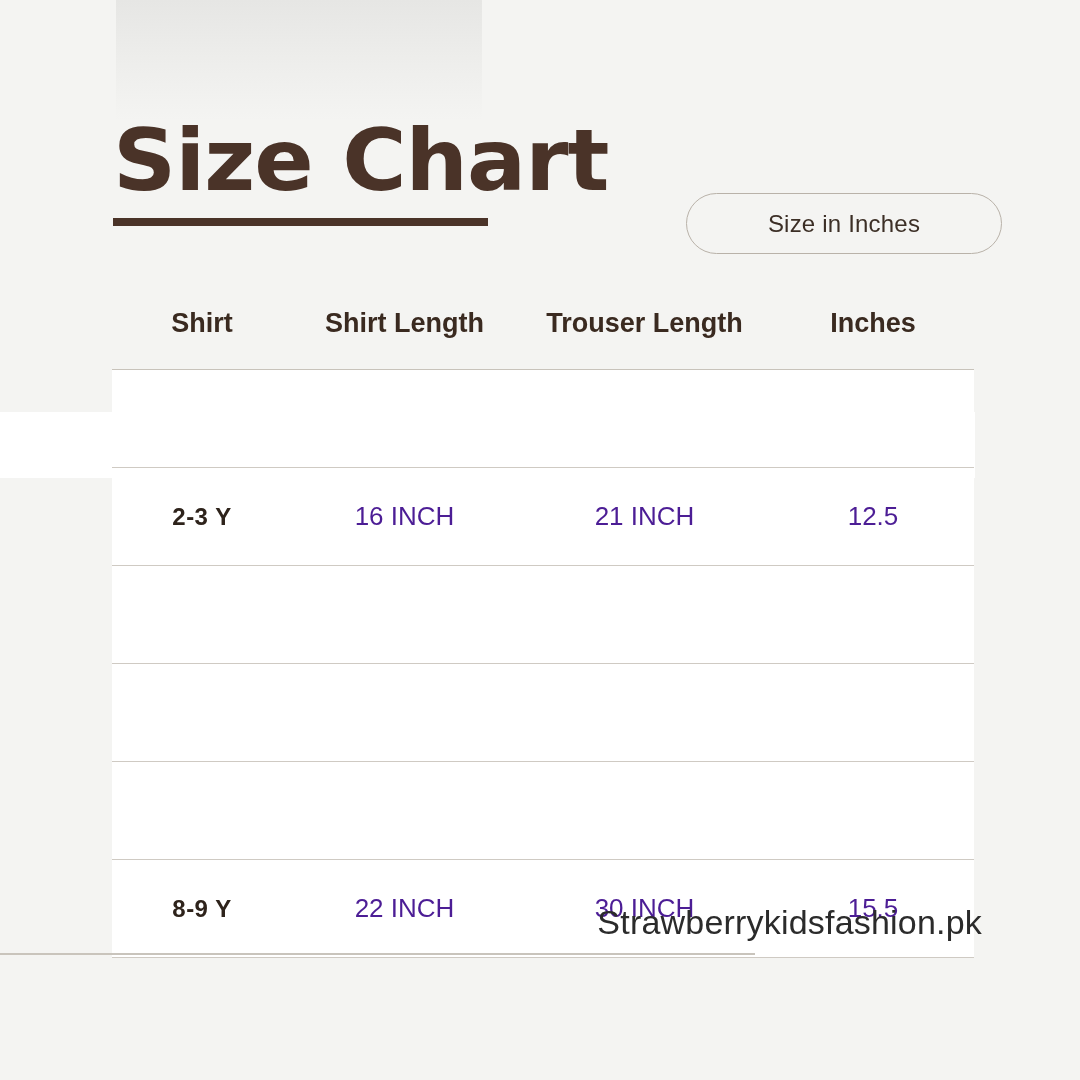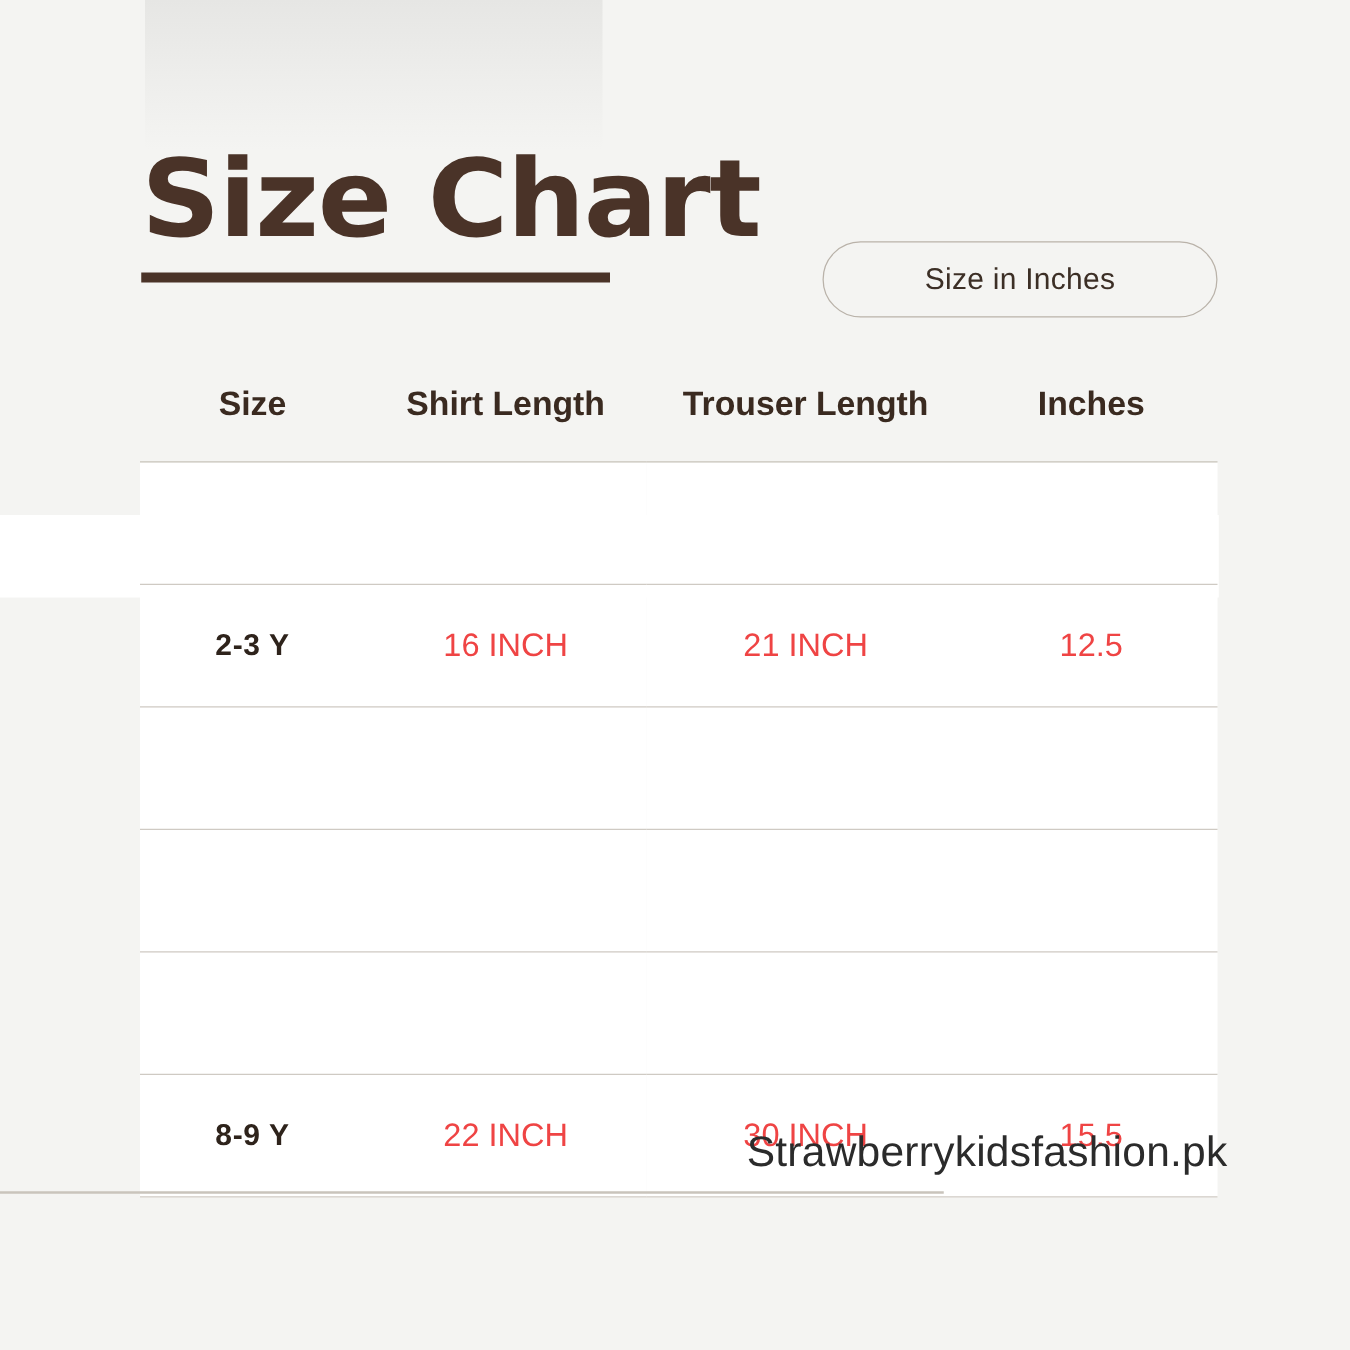--- a/index.html
+++ b/index.html
@@ -45,21 +45,21 @@
   }
   .title-rule {
     margin-top: 16px;
     width: 375px;
     height: 8px;
     background: #4a3328;
   }
 
   .pill {
     position: absolute;
-    left: 658px;
+    left: 686px;
     top: 193px;
     width: 316px;
     height: 61px;
     border: 1.5px solid #b9b2a9;
     border-radius: 32px;
     display: flex;
     align-items: center;
     justify-content: center;
     box-sizing: border-box;
     background: transparent;
@@ -85,21 +85,21 @@
     border-bottom: 1.5px solid #c8c3bb;
     text-align: center;
   }
   table.size-table th.col-size { width: 180px; }
   table.size-table th.col-shirt { width: 225px; }
   table.size-table th.col-trouser { width: 255px; margin-top: 29px; }
   table.size-table th.col-chest { width: 202px; }
 
   table.size-table td {
     font-size: 26px;
-    color: #ef4444;
+    color: #4c1d95;
     text-align: center;
     height: 95px;
     background: #ffffff;
     border-bottom: 1px solid #cfcac3;
   }
   table.size-table td.size-cell {
     font-weight: 700;
     color: #2e231b;
     font-size: 24px;
     letter-spacing: 0.5px;
@@ -154,21 +154,21 @@
 
 <div class="pill">
   <span>Size in Inches</span>
 </div>
 
 <div class="bleed-band"></div>
 
 <table class="size-table">
   <thead>
     <tr>
-      <th class="col-size">Size</th>
+      <th class="col-size">Shirt</th>
       <th class="col-shirt">Shirt Length</th>
       <th class="col-trouser">Trouser Length</th>
       <th class="col-chest">Inches</th>
     </tr>
   </thead>
   <tbody>
     <tr class="row-spacer">
       <td></td>
         <td></td>
         <td></td>

